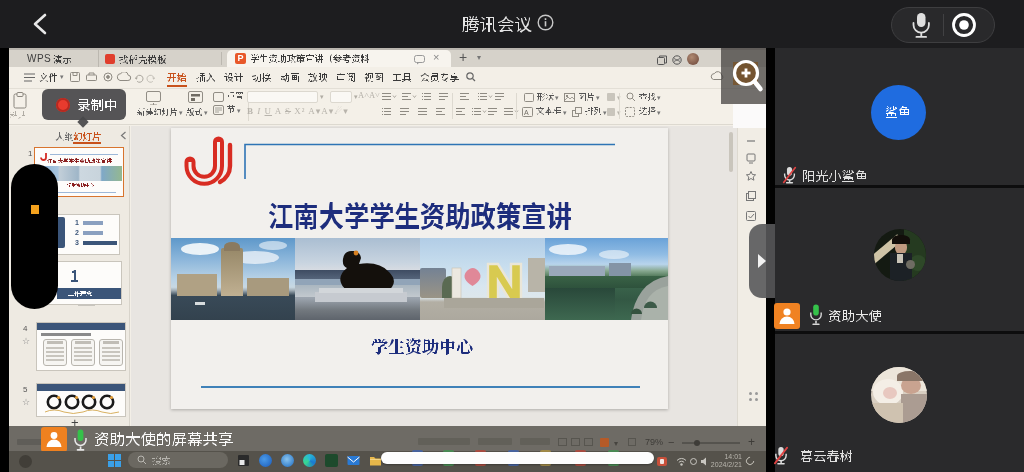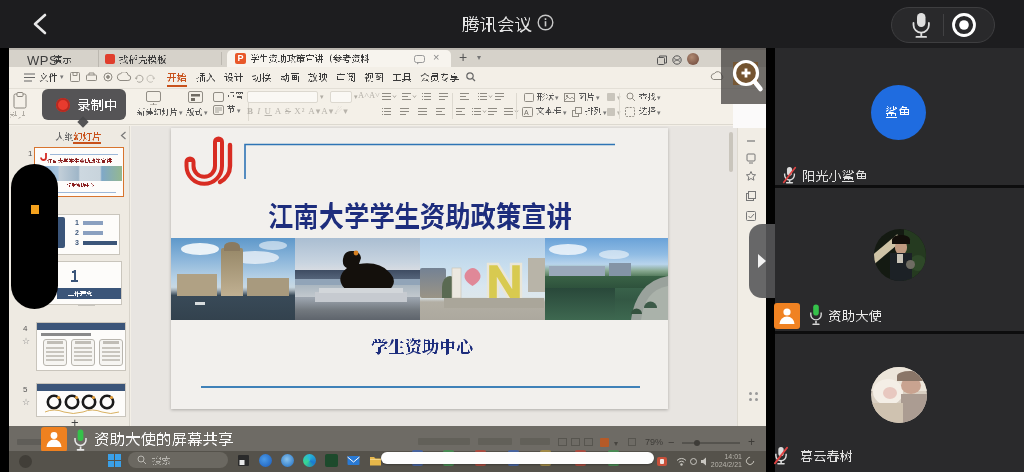--- a/index.html
+++ b/index.html
@@ -29,21 +29,21 @@
     </svg>
     <div class="abs" style="left:942.5px;top:14px;width:1px;height:22px;background:#414143"></div>
     <svg class="abs" style="left:950px;top:11px" width="28" height="28" viewBox="0 0 28 28">
       <circle cx="14" cy="14" r="10.5" stroke="#fff" stroke-width="2.8" fill="none"></circle>
       <circle cx="14" cy="14" r="4.8" fill="#fff"></circle>
     </svg>
     <div class="abs" style="left:9px;top:48px;width:757px;height:424px;background:#f3efe7"></div>
     <div class="abs" style="left:9px;top:48px;width:757px;height:19px;background:#d6d2ca"></div>
     <div class="abs" style="left:9px;top:48px;width:757px;height:2px;background:#b9b5ae"></div>
     <div class="abs" style="left:9px;top:50px;width:90px;height:17px;border-right:1px solid #bcb8b0"></div>
-    <div class="abs" style="left:27px;top:53px;font-size:13px;color:#3c3c3c;letter-spacing:0.5px">WPS</div>
+    <div class="abs" style="left:27px;top:53px;font-size:10px;color:#3c3c3c;letter-spacing:0.5px">WPS</div>
     <div style="position:absolute;left:53px;top:52.5px;width:19px;height:12px;">
       <svg width="19" height="12" viewBox="0 -10 19 12" style="overflow:visible">
         <path d="M3 -7H9V-6H8V-6H4V-6H3ZM5 -5H6V-1H5ZM6 -1 7 -1Q7 -1 8 -1Q8 -0 8 -0Q9 0 9 0L8 1Q8 1 8 0Q8 0 7 -0Q7 -0 6 -1ZM5 -1 5 -1Q5 -0 5 -0Q4 0 4 0Q3 1 3 1Q3 1 3 1Q3 0 3 0Q3 0 2 0Q3 -0 4 -0Q4 -1 5 -1ZM4 -2V-2H8V-2ZM4 -4V-3H8V-4ZM3 -4H8V-1H3ZM4 -6H8V-5H4ZM5 -8 6 -8Q6 -8 6 -7Q6 -7 6 -7L6 -7Q6 -7 5 -7Q5 -8 5 -8ZM1 -7 1 -8Q2 -8 2 -8Q2 -7 2 -7Q3 -7 3 -7L2 -6Q2 -7 2 -7Q2 -7 1 -7Q1 -7 1 -7ZM0 -5 1 -5Q1 -5 1 -5Q2 -5 2 -5Q2 -5 2 -5L2 -4Q2 -4 1 -4Q1 -4 1 -4Q1 -5 0 -5ZM1 0Q1 -0 1 -1Q1 -1 2 -2Q2 -2 2 -3L3 -3Q2 -2 2 -1Q2 -1 2 -0Q1 0 1 1Z M14 -5H15V-0Q15 0 15 0Q14 1 14 1Q14 1 14 1Q13 1 12 1Q12 1 12 0Q12 0 12 0Q13 0 13 0Q13 0 13 0Q14 0 14 0Q14 0 14 -0Q14 -0 14 -0ZM12 -3 12 -3Q12 -3 12 -2Q12 -1 11 -1Q11 -0 10 -0Q10 -0 10 -0Q10 -0 10 -0Q10 -0 10 -1Q10 -1 11 -2Q11 -3 12 -3ZM16 -3 17 -3Q17 -3 17 -2Q18 -2 18 -1Q18 -1 18 -0L18 -0Q18 -0 17 -1Q17 -2 17 -2Q16 -3 16 -3ZM11 -7H18V-7H11ZM10 -5H18V-4H10Z" fill="#3c3c3c"></path>
       </svg>
     </div>
     <div class="abs" style="left:105px;top:54px;width:10px;height:10px;border-radius:2px;background:#e03e2d"></div>
     <div style="position:absolute;left:119px;top:52.5px;width:48px;height:12px;">
       <svg width="48" height="12" viewBox="0 -10 48 12" style="overflow:visible">
         <path d="M0 -3Q1 -3 1 -3Q2 -3 2 -4Q3 -4 4 -4L4 -3Q3 -3 2 -3Q1 -2 1 -2ZM0 -6H4V-5H0ZM2 -8H2V-0Q2 0 2 0Q2 0 2 1Q2 1 2 1Q1 1 1 1Q1 1 1 0Q1 0 1 0Q1 0 1 0Q2 0 2 0Q2 0 2 -0Q2 -0 2 -0ZM4 -5 9 -6 9 -5 4 -5ZM6 -7 7 -8Q7 -8 7 -7Q8 -7 8 -7Q8 -7 8 -6L8 -6Q8 -6 7 -6Q7 -7 7 -7Q7 -7 6 -7ZM5 -8H6Q6 -7 6 -6Q6 -4 6 -3Q6 -2 7 -2Q7 -1 7 -1Q8 -0 8 -0Q8 -0 8 -0Q9 -1 9 -2Q9 -2 9 -2Q9 -1 9 -1Q9 -1 9 -1Q9 -1 9 -0Q9 0 9 1Q8 1 8 1Q8 1 7 0Q7 -0 6 -1Q6 -2 6 -3Q5 -4 5 -5Q5 -7 5 -8ZM8 -4 8 -4Q8 -3 7 -2Q7 -1 6 -1Q5 0 4 0Q4 0 4 0Q4 -0 3 -0Q4 -0 5 -1Q6 -1 6 -2Q7 -2 7 -3Q8 -4 8 -4Z M11 -7H12V1H11ZM10 -5H13V-5H10ZM11 -5 12 -5Q12 -4 12 -4Q11 -3 11 -3Q11 -2 11 -2Q10 -1 10 -1Q10 -1 10 -1Q10 -1 10 -2Q10 -2 10 -3Q11 -3 11 -4Q11 -4 11 -5ZM13 -8 13 -7Q13 -7 12 -7Q12 -7 11 -7Q11 -7 10 -7Q10 -7 10 -7Q10 -7 10 -7Q11 -7 11 -7Q12 -7 12 -8Q12 -8 13 -8ZM12 -4Q12 -4 12 -4Q12 -4 13 -4Q13 -4 13 -3Q13 -3 13 -3L13 -2Q13 -3 12 -3Q12 -3 12 -3Q12 -4 12 -4Q12 -4 12 -4ZM14 -2H16V-2H14ZM14 -0H18V0H14ZM16 -2H18V-2H16ZM18 -8 18 -7Q18 -7 17 -7Q17 -7 16 -7Q15 -7 15 -7Q14 -7 13 -7Q13 -7 13 -7Q13 -7 13 -7Q14 -7 14 -7Q15 -7 16 -7Q16 -8 17 -8Q17 -8 18 -8ZM15 -6 16 -6Q16 -6 16 -6Q16 -5 16 -5L16 -5Q16 -5 15 -6Q15 -6 15 -6ZM13 -6 14 -6Q14 -6 14 -5Q14 -5 15 -5L14 -5Q14 -5 14 -5Q14 -6 13 -6ZM18 -7 18 -6Q18 -6 18 -5Q18 -5 17 -4L17 -5Q17 -5 17 -5Q17 -6 18 -6Q18 -6 18 -7ZM15 -5 16 -4Q15 -4 15 -4Q14 -3 14 -3Q14 -3 14 -4Q13 -4 13 -4Q14 -4 14 -4Q15 -4 15 -5ZM13 -4H14V1H13ZM16 -4H18V1H18V-3H16Z M20 -7H28V-7H20ZM20 -6H27V-5H20ZM20 -4H28V-2H27V-4H20V-2H20ZM23 -8H24V-5H23ZM22 -3H23V-2Q23 -1 22 -1Q22 -1 22 -0Q22 0 21 0Q21 1 20 1Q20 1 20 1Q20 0 19 0Q19 0 19 0Q20 0 21 -0Q21 -0 21 -1Q22 -1 22 -1Q22 -1 22 -2ZM22 -3H25V-2H22ZM25 -3H26V-0Q26 -0 26 -0Q26 0 26 0Q26 0 26 0Q26 0 27 0Q27 0 27 0Q27 0 27 0Q27 0 27 -0Q27 -0 27 -0Q27 -1 28 -1Q28 -1 28 -1Q28 -1 28 -1Q28 -1 28 -1Q28 -0 28 0Q28 0 28 1Q28 1 27 1Q27 1 27 1Q27 1 27 1Q26 1 26 1Q26 1 26 1Q26 1 25 1Q25 1 25 0Q25 0 25 -0Z M32 -7H37V-7H32ZM32 -2H37V-1H32ZM33 -8H34V-6H33ZM35 -8H36V-6H35ZM33 -4V-3H36V-4ZM33 -5V-4H36V-5ZM32 -6H37V-3H32ZM34 -3H35Q35 -2 35 -2Q35 -1 34 -1Q34 -0 33 0Q33 1 32 1Q32 1 32 0Q32 0 31 0Q32 0 33 -0Q33 -1 34 -1Q34 -1 34 -2Q34 -2 34 -3ZM35 -2Q35 -1 36 -1Q37 -0 38 0Q38 0 38 0Q37 0 37 1Q37 1 37 1Q36 0 36 -0Q35 -1 35 -2ZM29 -6H32V-5H29ZM30 -8H31V1H30ZM30 -6 31 -6Q31 -5 30 -4Q30 -4 30 -3Q30 -3 30 -2Q29 -2 29 -1Q29 -1 29 -1Q29 -2 29 -2Q29 -2 29 -2Q29 -2 29 -3Q29 -3 30 -4Q30 -4 30 -5Q30 -5 30 -6ZM31 -5Q31 -5 31 -5Q31 -5 31 -4Q32 -4 32 -4Q32 -3 32 -3L32 -3Q31 -3 31 -3Q31 -4 31 -4Q31 -4 31 -4Q31 -5 30 -5Z M39 -6H42V-5H39ZM40 -8H41V1H40ZM40 -6 40 -6Q40 -5 40 -4Q40 -4 40 -3Q39 -3 39 -2Q39 -2 39 -1Q39 -1 39 -1Q39 -2 38 -2Q38 -2 38 -2Q39 -2 39 -3Q39 -3 39 -4Q39 -4 40 -5Q40 -5 40 -6ZM40 -5Q41 -5 41 -5Q41 -5 41 -4Q41 -4 41 -4Q42 -4 42 -3L41 -3Q41 -3 41 -3Q41 -4 41 -4Q41 -4 40 -5Q40 -5 40 -5ZM42 -7H43V-5Q43 -4 43 -3Q43 -3 43 -2Q42 -1 42 -1Q42 0 41 1Q41 1 41 1Q41 1 41 0Q41 0 41 0Q41 -0 42 -1Q42 -1 42 -2Q42 -3 42 -4Q42 -4 42 -5ZM42 -5H46V-5H42ZM46 -5H46L46 -5L47 -5Q46 -4 46 -2Q45 -1 44 -0Q44 0 43 1Q43 1 42 1Q42 0 42 0Q42 0 42 0Q43 -0 44 -1Q45 -2 45 -3Q46 -4 46 -5ZM44 -5Q44 -4 44 -3Q45 -2 46 -1Q46 -0 47 0Q47 0 47 0Q47 0 47 1Q47 1 47 1Q46 0 45 -0Q44 -1 44 -2Q43 -3 43 -5ZM46 -8 47 -7Q46 -7 46 -7Q45 -7 45 -7Q44 -7 43 -7Q43 -7 42 -6Q42 -7 42 -7Q42 -7 42 -7Q43 -7 43 -7Q44 -7 44 -7Q45 -7 45 -8Q46 -8 46 -8Z" fill="#3c3c3c"></path>
       </svg>

